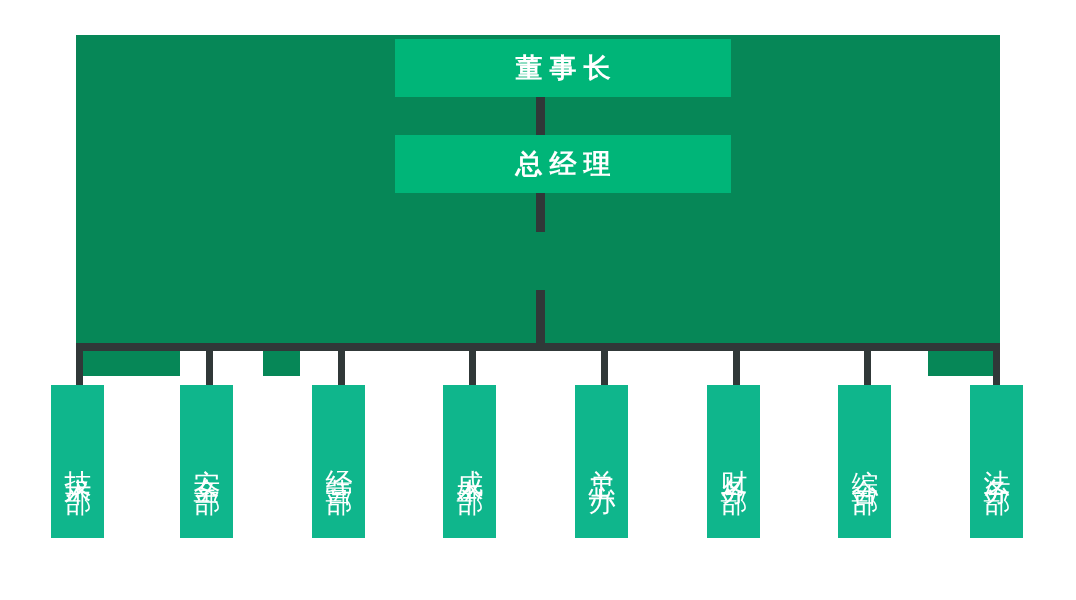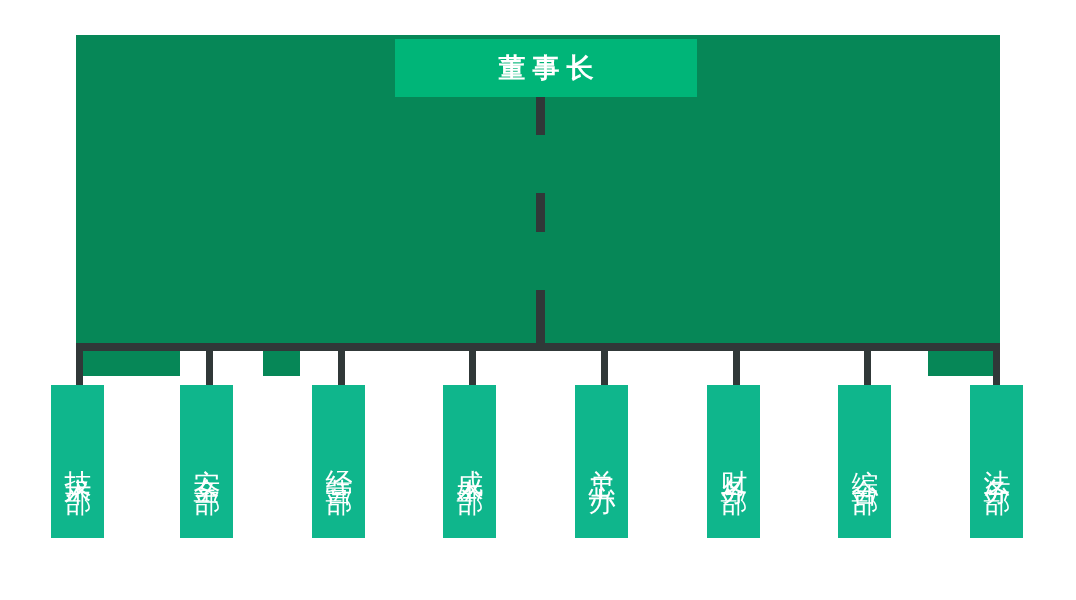--- a/index.html
+++ b/index.html
@@ -34,21 +34,21 @@
     background: #068757;
   }
   .overhang-left   { left: 80px;  top: 343px; width: 100px; height: 33px; }
   .overhang-mid    { left: 263px; top: 343px; width: 37px;  height: 33px; }
   .overhang-right  { left: 928px; top: 343px; width: 72px;  height: 33px; }
 
   
   .exec-box {
     position: absolute;
     left: 395px;
-    width: 302px;
+    width: 336px;
     background: #00b578;
     color: #ffffff;
     display: flex;
     align-items: center;
     justify-content: center;
     font-size: 27px;
     font-weight: bold;
     letter-spacing: 7px;
     text-indent: 7px;
     box-sizing: border-box;
@@ -117,20 +117,23 @@
 
   <div class="overhang overhang-left"></div>
   <div class="overhang overhang-mid"></div>
   <div class="overhang overhang-right"></div>
 
   <div class="exec-box exec-chairman">
     <span>董事长</span>
   </div>
   <div class="stub stub-1"></div>
 
+  <div class="exec-box exec-gm">
+    <span>总经理</span>
+  </div>
   <div class="stub stub-2"></div>
 
   <div class="stub stub-3"></div>
 
   <div class="hbar"></div>
 
   <div id="dept-layer">
       <div class="drop" style="left: 76px; height: 46px;"></div>
       <div class="dept-box" style="left: 51px;">
         <span class="dept-label">技术部</span>

